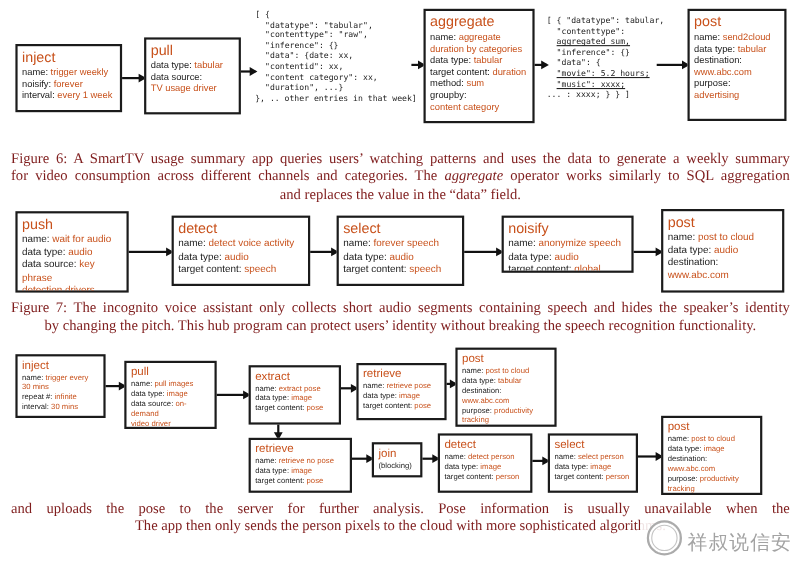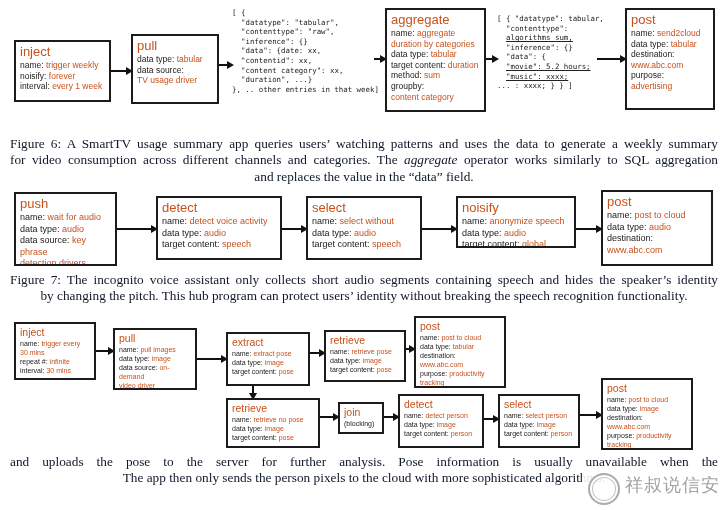--- a/index.html
+++ b/index.html
@@ -25,27 +25,27 @@
   
   .arrow { position:absolute; height:0; border-top:2px solid #111; }
   .arrow::after { content:""; position:absolute; right:-2px; top:-5px; width:0; height:0;
     border-left:7px solid #111; border-top:4px solid transparent; border-bottom:4px solid transparent; }
   .arrow.dashed { border-top-style:dashed; }
   .varrow { position:absolute; width:0; border-left:2px solid #111; }
   .varrow::after { content:""; position:absolute; bottom:-2px; left:-5px; width:0; height:0;
     border-top:7px solid #111; border-left:4px solid transparent; border-right:4px solid transparent; }
 
   
-  .caption { position:absolute; font-family:"Liberation Serif", serif; font-size:13.3px; line-height:16.4px; color:#0f172a; }
+  .caption { position:absolute; font-family:"Liberation Serif", serif; font-size:13.3px; line-height:16.4px; color:#7f1d1d; }
   .caption .jline { text-align:justify; text-align-last:justify; }
   .caption .lastline { text-align:center; }
   .caption i { font-style:italic; }
 
   
-  .watermark { position:absolute; right:2px; bottom:2px; display:flex; align-items:flex-start; gap:5px;
+  .watermark { position:absolute; right:2px; bottom:2px; display:flex; align-items:flex-end; gap:5px;
     background:rgba(255,255,255,0.88); padding:3px 6px; }
   .wm-logo { width:32px; height:32px; border:2px solid #ababab; border-radius:50%;
     display:flex; align-items:center; justify-content:center; color:#ababab; font-size:14px;
     box-shadow: inset 0 0 0 2px #fff, inset 0 0 0 3px #c4c4c4; }
   .wm-text { color:#a3a3a3; font-size:18px; letter-spacing:1px; font-family:"DejaVu Sans", sans-serif; }
 </style>
 </head>
 <body>
 
 <div class="page">
@@ -84,21 +84,21 @@
         <div class="box-line"><span class="lbl">data type: </span><span class="val">tabular</span></div>
         <div class="box-line"><span class="lbl">target content: </span><span class="val">duration</span></div>
         <div class="box-line"><span class="lbl">method: </span><span class="val">sum</span></div>
         <div class="box-line"><span class="lbl">groupby:</span></div>
         <div class="box-line"><span class="val">content category</span></div>
       </div>
     <div class="arrow dashed" style="left:486px;top:58px;width:11px"></div>
     <div class="jsonblk" style="left:497px;top:14px;width:100px">
         <div class="json-line">[ { "datatype": tabular,</div>
         <div class="json-line">"contenttype":</div>
-        <div class="json-line u">algorithms sum,</div>
+        <div class="json-line u">aggregated sum,</div>
         <div class="json-line">"inference": {}</div>
         <div class="json-line">"data": {</div>
         <div class="json-line u">"movie": 5.2 hours;</div>
         <div class="json-line u">"music": xxxx;</div>
         <div class="json-line">... : xxxx; } } ]</div>
       </div>
     <div class="arrow" style="left:597px;top:58px;width:28px"></div>
     <div class="opbox" style="left:625px;top:8px;width:90px;height:102px">
         <div class="box-title">post</div>
         <div class="box-line"><span class="lbl">name: </span><span class="val">send2cloud</span></div>
@@ -127,21 +127,21 @@
     <div class="arrow" style="left:117px;top:228px;width:39px"></div>
     <div class="opbox mid" style="left:156px;top:196px;width:126px;height:64px">
         <div class="box-title">detect</div>
         <div class="box-line"><span class="lbl">name: </span><span class="val">detect voice activity</span></div>
         <div class="box-line"><span class="lbl">data type: </span><span class="val">audio</span></div>
         <div class="box-line"><span class="lbl">target content: </span><span class="val">speech</span></div>
       </div>
     <div class="arrow" style="left:282px;top:228px;width:24px"></div>
     <div class="opbox mid" style="left:306px;top:196px;width:116px;height:64px">
         <div class="box-title">select</div>
-        <div class="box-line"><span class="lbl">name: </span><span class="val">select without</span></div>
+        <div class="box-line"><span class="lbl">name: </span><span class="val">forever speech</span></div>
         <div class="box-line"><span class="lbl">data type: </span><span class="val">audio</span></div>
         <div class="box-line"><span class="lbl">target content: </span><span class="val">speech</span></div>
       </div>
     <div class="arrow" style="left:422px;top:228px;width:34px"></div>
     <div class="opbox mid" style="left:456px;top:196px;width:120px;height:52px">
         <div class="box-title">noisify</div>
         <div class="box-line"><span class="lbl">name: </span><span class="val">anonymize speech</span></div>
         <div class="box-line"><span class="lbl">data type: </span><span class="val">audio</span></div>
         <div class="box-line"><span class="lbl">target content: </span><span class="val">global</span></div>
       </div>

